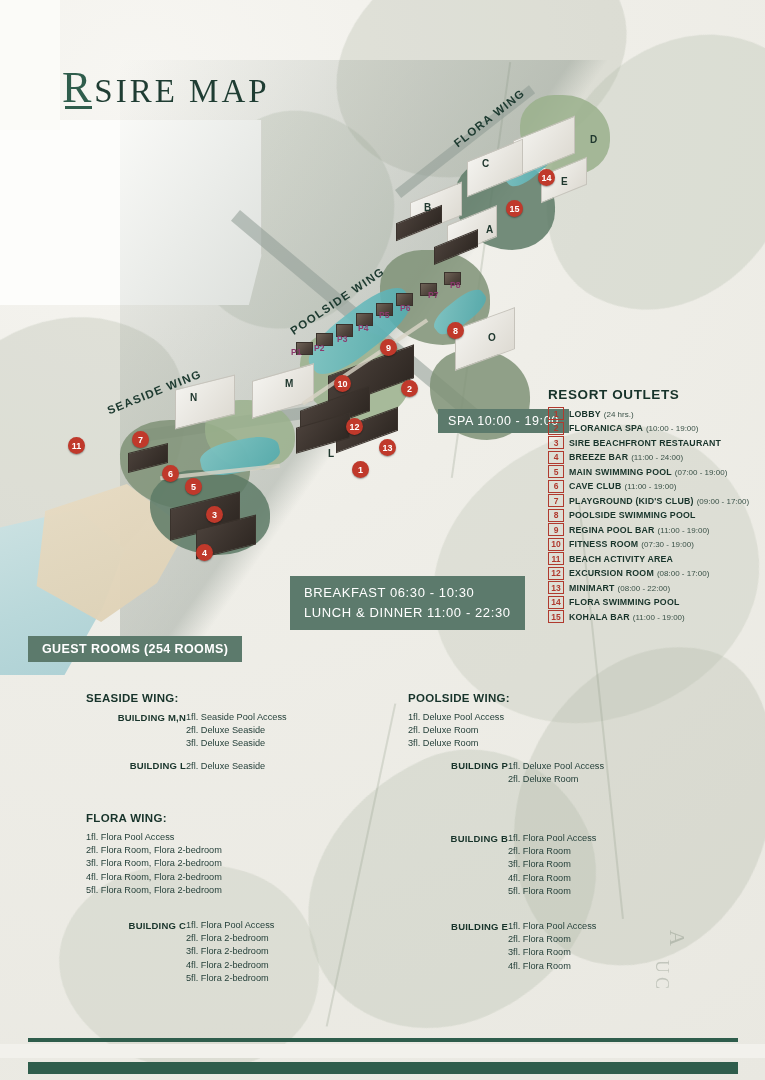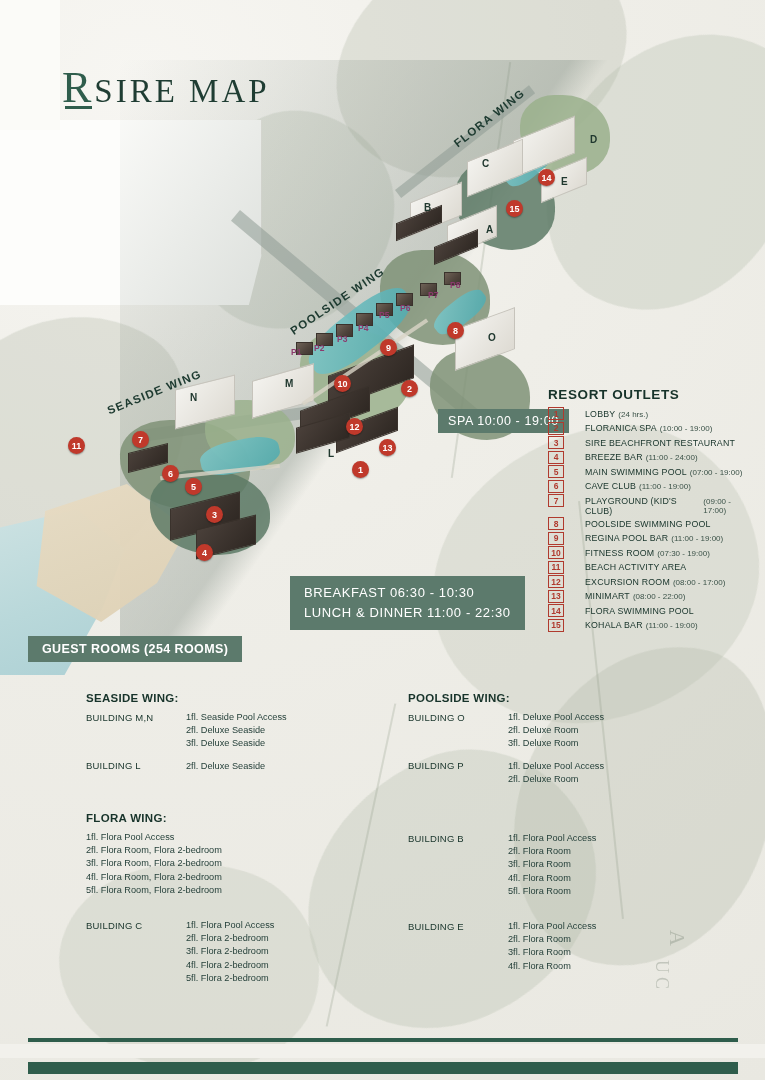--- a/index.html
+++ b/index.html
@@ -164,42 +164,43 @@
     margin:0 0 5px 0; font-size:13.5px; letter-spacing:.6px;
     color:#17332a; font-family:"Liberation Sans",sans-serif;
   }
   #outlets .row { display:flex; align-items:baseline; margin-bottom:1.5px; }
   #outlets .num {
     width:16px; flex:0 0 16px; text-align:center;
     color:#b03a2e; font-size:8.5px; font-weight:bold;
     border:0.8px solid #b03a2e;
     margin-right:5px; line-height:10px; padding:0.5px 0;
   }
-  #outlets .nm { font-size:8.8px; font-weight:normal; color:#17332a; letter-spacing:.2px;margin-left:16px; }
+  #outlets .nm { font-size:8.8px; font-weight:bold; color:#17332a; letter-spacing:.2px; }
   #outlets .hrs { font-size:8px; color:#3b5248; margin-left:3px; font-weight:normal; }
 
   
   #guest-badge {
     position:absolute; left:28px; top:636px;
     background:#5c7a6c; color:#fff;
     font-size:12.5px; font-weight:bold; letter-spacing:.4px;
     padding:6px 14px; z-index:30;
   }
 
   #rooms { position:absolute; left:0; top:684px; width:765px; z-index:30; }
   .wingblock { position:absolute; }
   .wing-title {
     font-size:11.5px; font-weight:bold; color:#17332a; letter-spacing:.3px;
     margin-bottom:7px;
   }
   .bldrow { display:flex; margin-bottom:9px; }
   .bldname {
     width:100px; flex:0 0 100px;
-    font-size:9.5px; font-weight:normal; color:#17332a; letter-spacing:.2px;
+    font-size:9.5px; font-weight:bold; color:#17332a; letter-spacing:.2px;
     padding-top:0.5px;
+    text-align:right;
   }
   .bldlist { font-size:9.2px; color:#25403a; line-height:13.2px; }
 
   
   #botbar1 { position:absolute; left:28px; top:1038px; width:710px; height:4px; background:#2f5d4c; z-index:30;}
   #botbar2 { position:absolute; left:28px; top:1062px; width:710px; height:12px; background:#2f5d4c; z-index:30;}
   #botstrip { position:absolute; left:0; top:1044px; width:765px; height:14px; background:#f2f1ec; z-index:29;}
 
   .faintword {
     position:absolute; color:rgba(120,132,118,.35);
@@ -437,21 +438,20 @@
       <div class="bldname">BUILDING L</div>
       <div class="bldlist">
         <div>2fl. Deluxe Seaside</div>
       </div>
     </div>
   </div>
 
   <div class="wingblock" style="left:408px; top:8px; width:320px;">
     <div class="wing-title">POOLSIDE WING:</div>
     <div class="bldrow">
-      <div class="bldname">BUILDING O</div>
       <div class="bldlist">
         <div>1fl. Deluxe Pool Access</div>
         <div>2fl. Deluxe Room</div>
         <div>3fl. Deluxe Room</div>
       </div>
     </div>
     <div class="bldrow">
       <div class="bldname">BUILDING P</div>
       <div class="bldlist">
         <div>1fl. Deluxe Pool Access</div>

